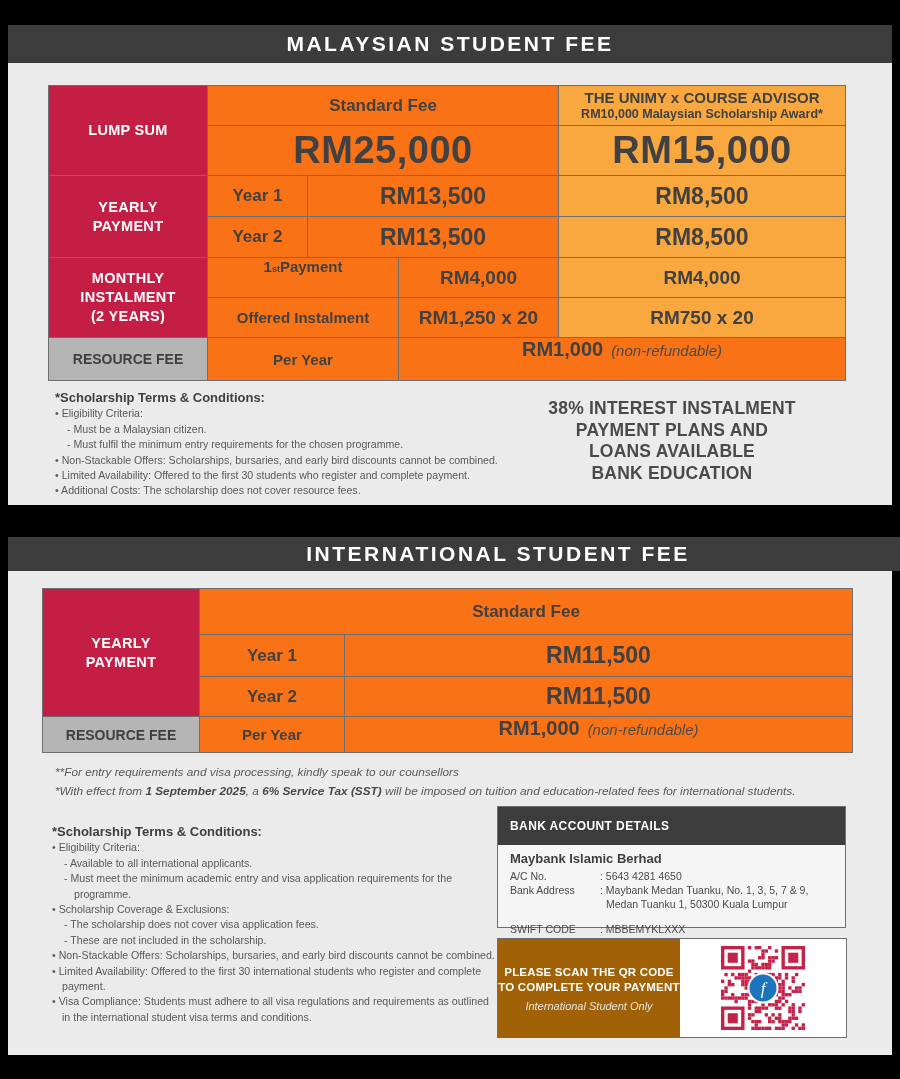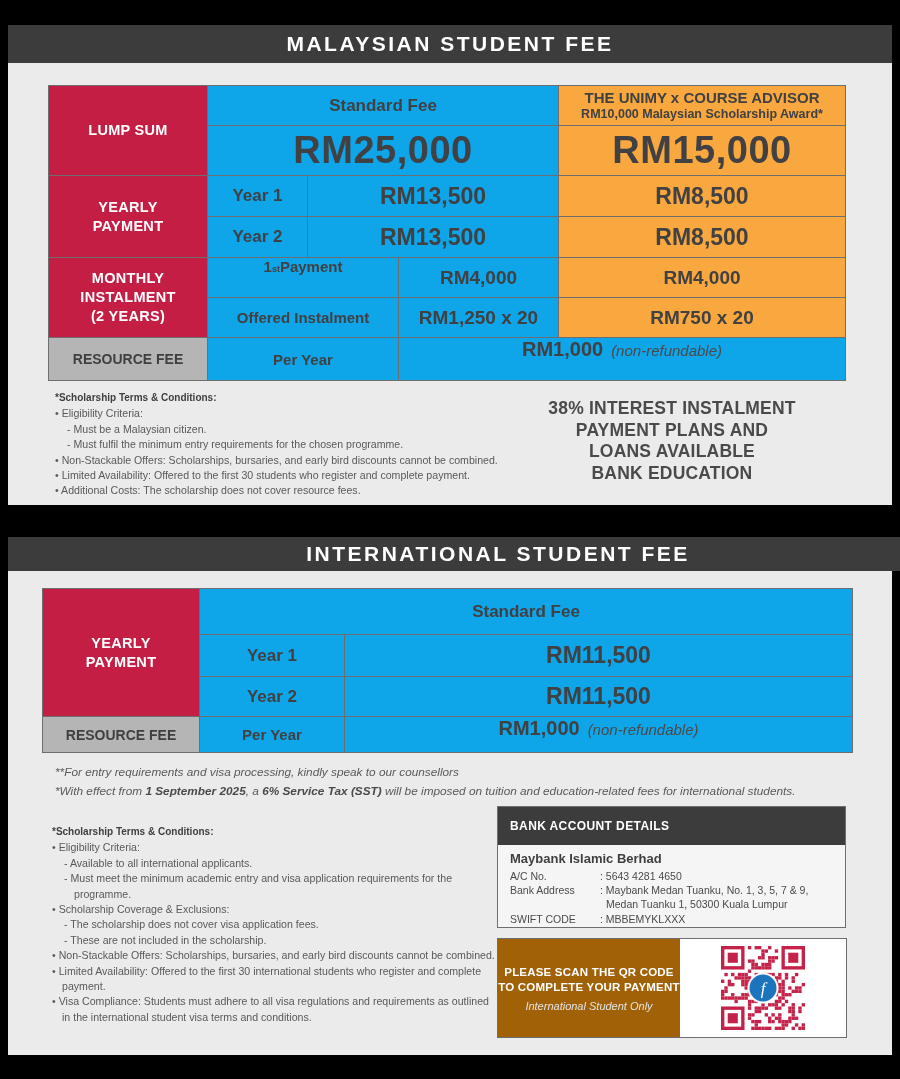--- a/index.html
+++ b/index.html
@@ -15,21 +15,21 @@
   .panel{position:absolute;left:8px;width:884px;background:#EBEBEB;}
   #panel1{top:63px;height:442px;}
   #panel2{top:571px;height:484px;}
 
   .feetable{position:absolute;display:grid;border-top:1px solid #6d6e71;border-left:1px solid #6d6e71;}
   #table1{left:48px;top:85px;grid-template-columns:159px 100px 91px 160px 287px;
           grid-template-rows:40px 50px 41px 41px 40px 40px 43px;}
   #table2{left:42px;top:588px;grid-template-columns:157px 145px 508px;
           grid-template-rows:46px 42px 40px 36px;}
 
-  .cell{border-right:1px solid #6d6e71;border-bottom:1px solid #6d6e71;background:#0ea5e9;
+  .cell{border-right:1px solid #6d6e71;border-bottom:1px solid #6d6e71;background:#f97316;
         display:flex;align-items:center;justify-content:center;flex-direction:column;
         text-align:center;color:#414042;}
   .red{background:#C41E45;color:#fff;font-weight:700;font-size:14.5px;line-height:19px;letter-spacing:.3px;}
   .graylabel{background:#B5B5B6;font-weight:700;font-size:14px;color:#3F3F3F;}
   .orange{background:#F8A83E;}
 
   .hdr{font-weight:700;font-size:17px;}
   .oh1{font-weight:700;font-size:15px;line-height:18px;}
   .oh2{font-weight:700;font-size:12.5px;line-height:15px;}
   .big{font-weight:700;font-size:38px;letter-spacing:.5px;}
@@ -38,40 +38,40 @@
   .small{font-weight:700;font-size:15px;}
   .val{font-weight:700;font-size:19px;}
   .rowline{flex-direction:row;align-items:baseline;}
   .amount{font-weight:700;font-size:20px;}
   .nonref{font-style:italic;font-weight:400;font-size:15px;margin-left:8px;color:#4A4A4B;}
   sup{font-size:9px;vertical-align:super;line-height:0;}
 
   .terms{position:absolute;color:#58595B;font-size:10.6px;line-height:15.4px;}
   #terms1{left:55px;top:390px;width:502px;}
   #terms2{left:52px;top:824px;width:448px;}
-  .terms .heading{font-weight:700;color:#3F3F3F;font-size:10px;margin-bottom:1px;}
+  .terms .heading{font-weight:700;color:#3F3F3F;font-size:13px;margin-bottom:1px;}
   .terms .it{padding-left:10px;text-indent:-10px;}
   .terms .lvl1{padding-left:22px;text-indent:-10px;}
 
   .promo{position:absolute;left:527px;top:398px;width:290px;text-align:center;
          font-weight:700;font-size:17.5px;line-height:21.5px;color:#4A4A4B;letter-spacing:.2px;}
 
   .notes{position:absolute;left:55px;top:763px;width:830px;font-style:italic;
          color:#58595B;font-size:11.8px;line-height:18.5px;}
   .notes .b{font-weight:700;color:#4A4A4B;}
 
   #bank{position:absolute;left:497px;top:806px;width:349px;height:122px;
         background:#F5F5F5;border:1px solid #6d6e71;box-sizing:border-box;}
   #bank .title{background:#3C3C3C;color:#fff;font-weight:700;font-size:12px;height:38px;
                display:flex;align-items:center;padding-left:12px;letter-spacing:.4px;}
   #bank .name{font-weight:700;font-size:13px;color:#3F3F3F;padding:6px 12px 4px;}
   #bank .row{display:flex;font-size:10.5px;color:#4A4A4B;padding:0 10px 0 12px;line-height:13.8px;}
   #bank .lab{width:90px;flex:none;}
   #bank .row2{padding-left:108px;font-size:10.5px;color:#4A4A4B;line-height:13.8px;}
-  #bank .swift{margin-top:2px;}
+  #bank .swift{margin-top:12px;}
 
   #qrbox{position:absolute;left:497px;top:938px;width:350px;height:100px;
          border:1px solid #6d6e71;background:#fff;display:flex;box-sizing:border-box;}
   #qrbox .darkside{width:182px;background:#a16207;color:#fff;display:flex;flex-direction:column;
                    align-items:center;justify-content:center;text-align:center;}
   .qrl{font-weight:700;font-size:11.5px;line-height:15.5px;letter-spacing:.2px;}
   .qri{font-style:italic;font-size:11px;color:#E3E3E3;margin-top:4px;}
   #qrbox .whiteside{flex:1;position:relative;display:flex;align-items:center;justify-content:center;}
   #qr{width:84px;height:84px;}
   #qrlogo{position:absolute;left:50%;top:50%;transform:translate(-50%,-50%);

